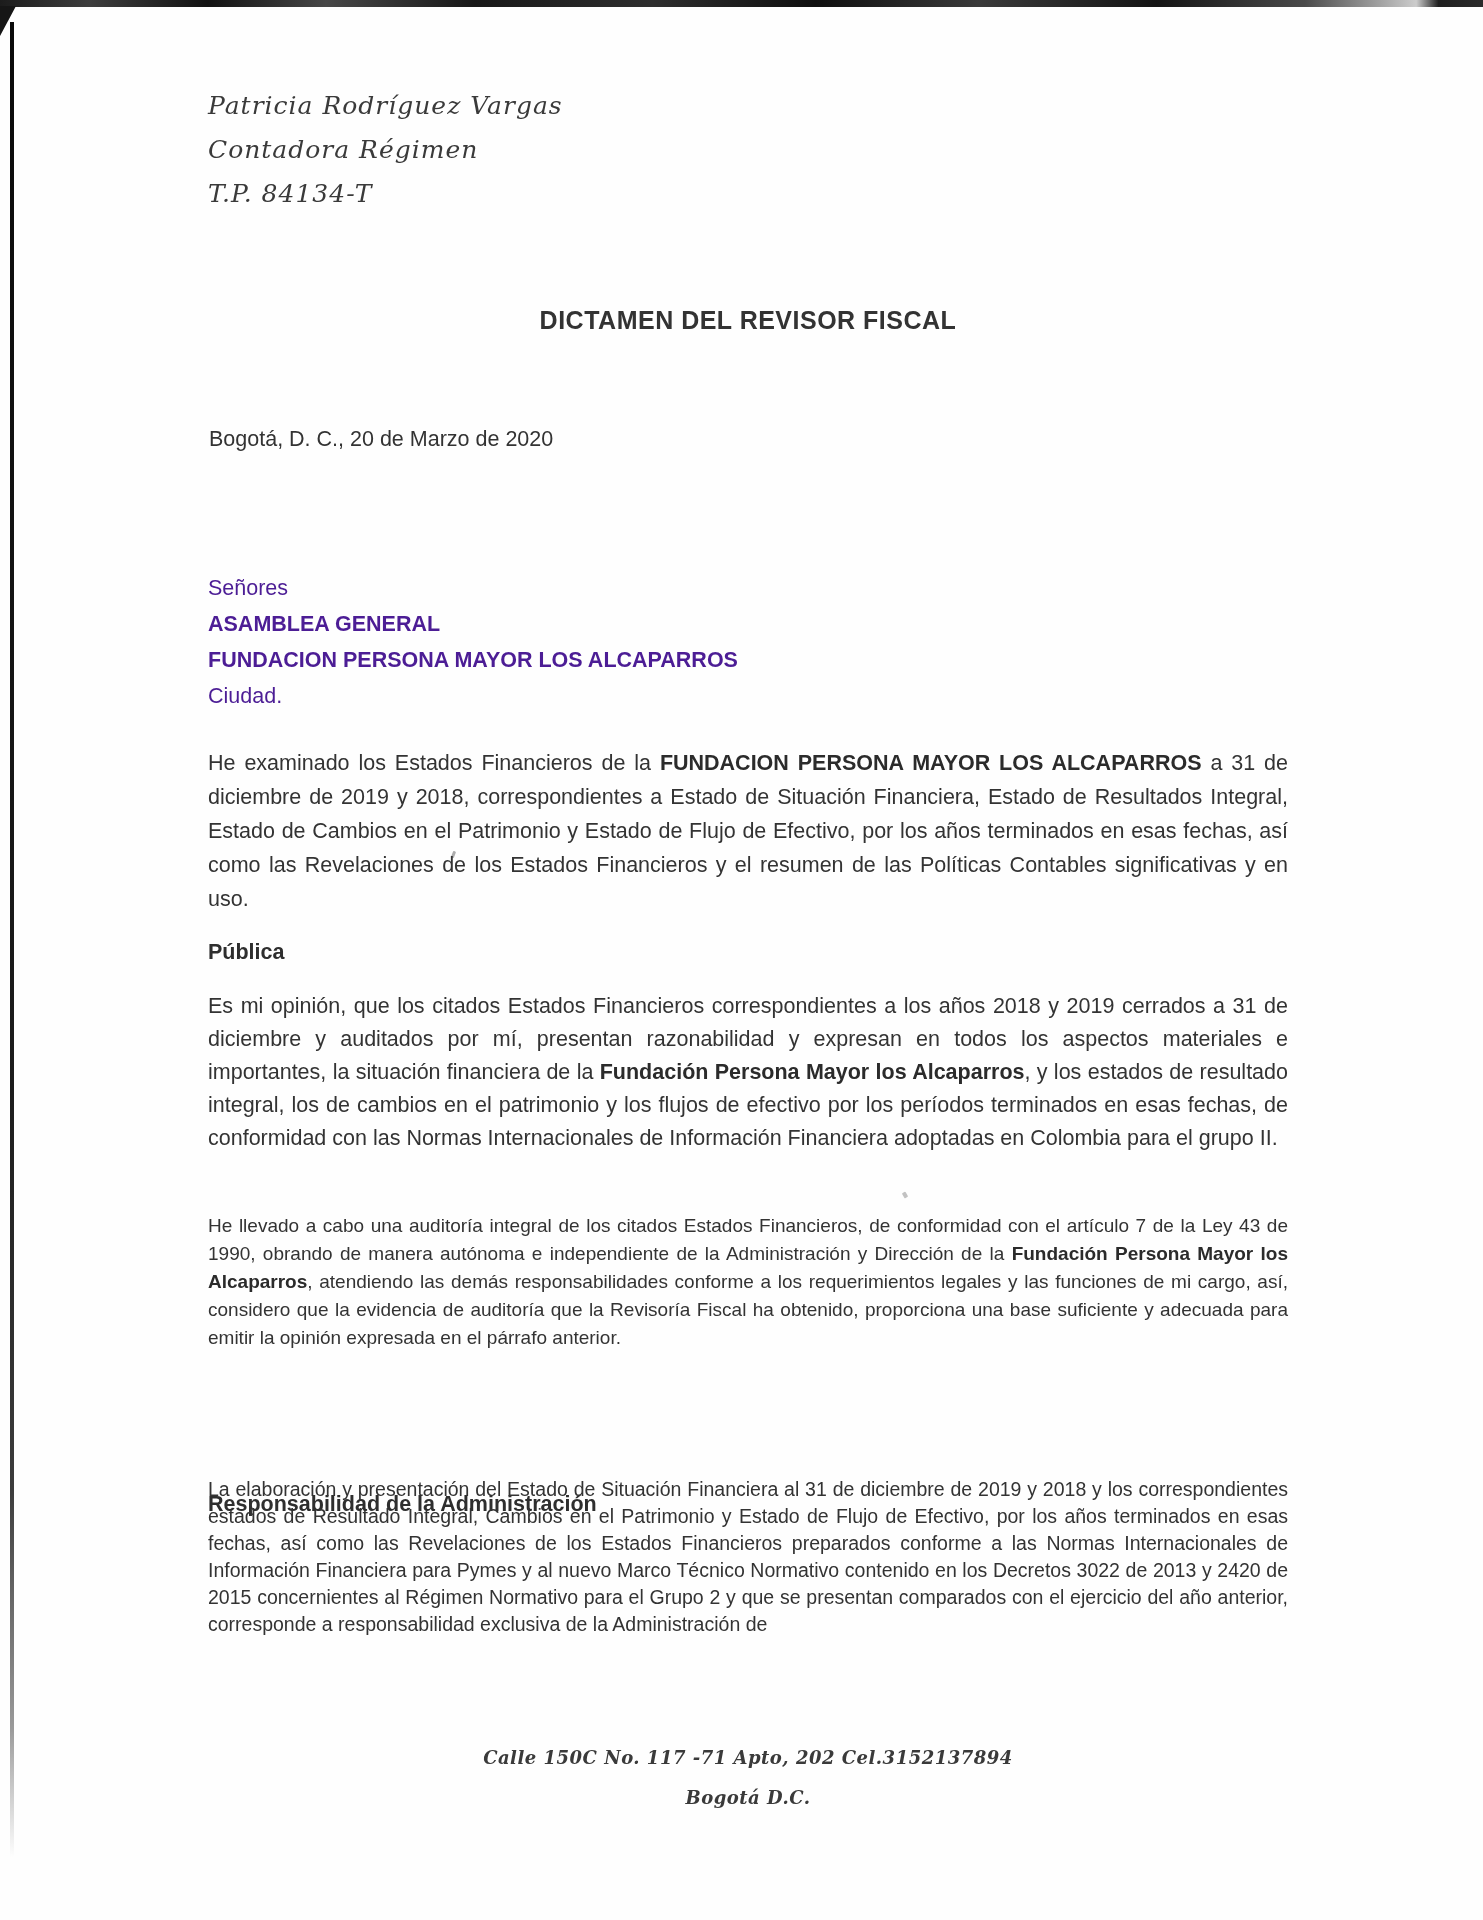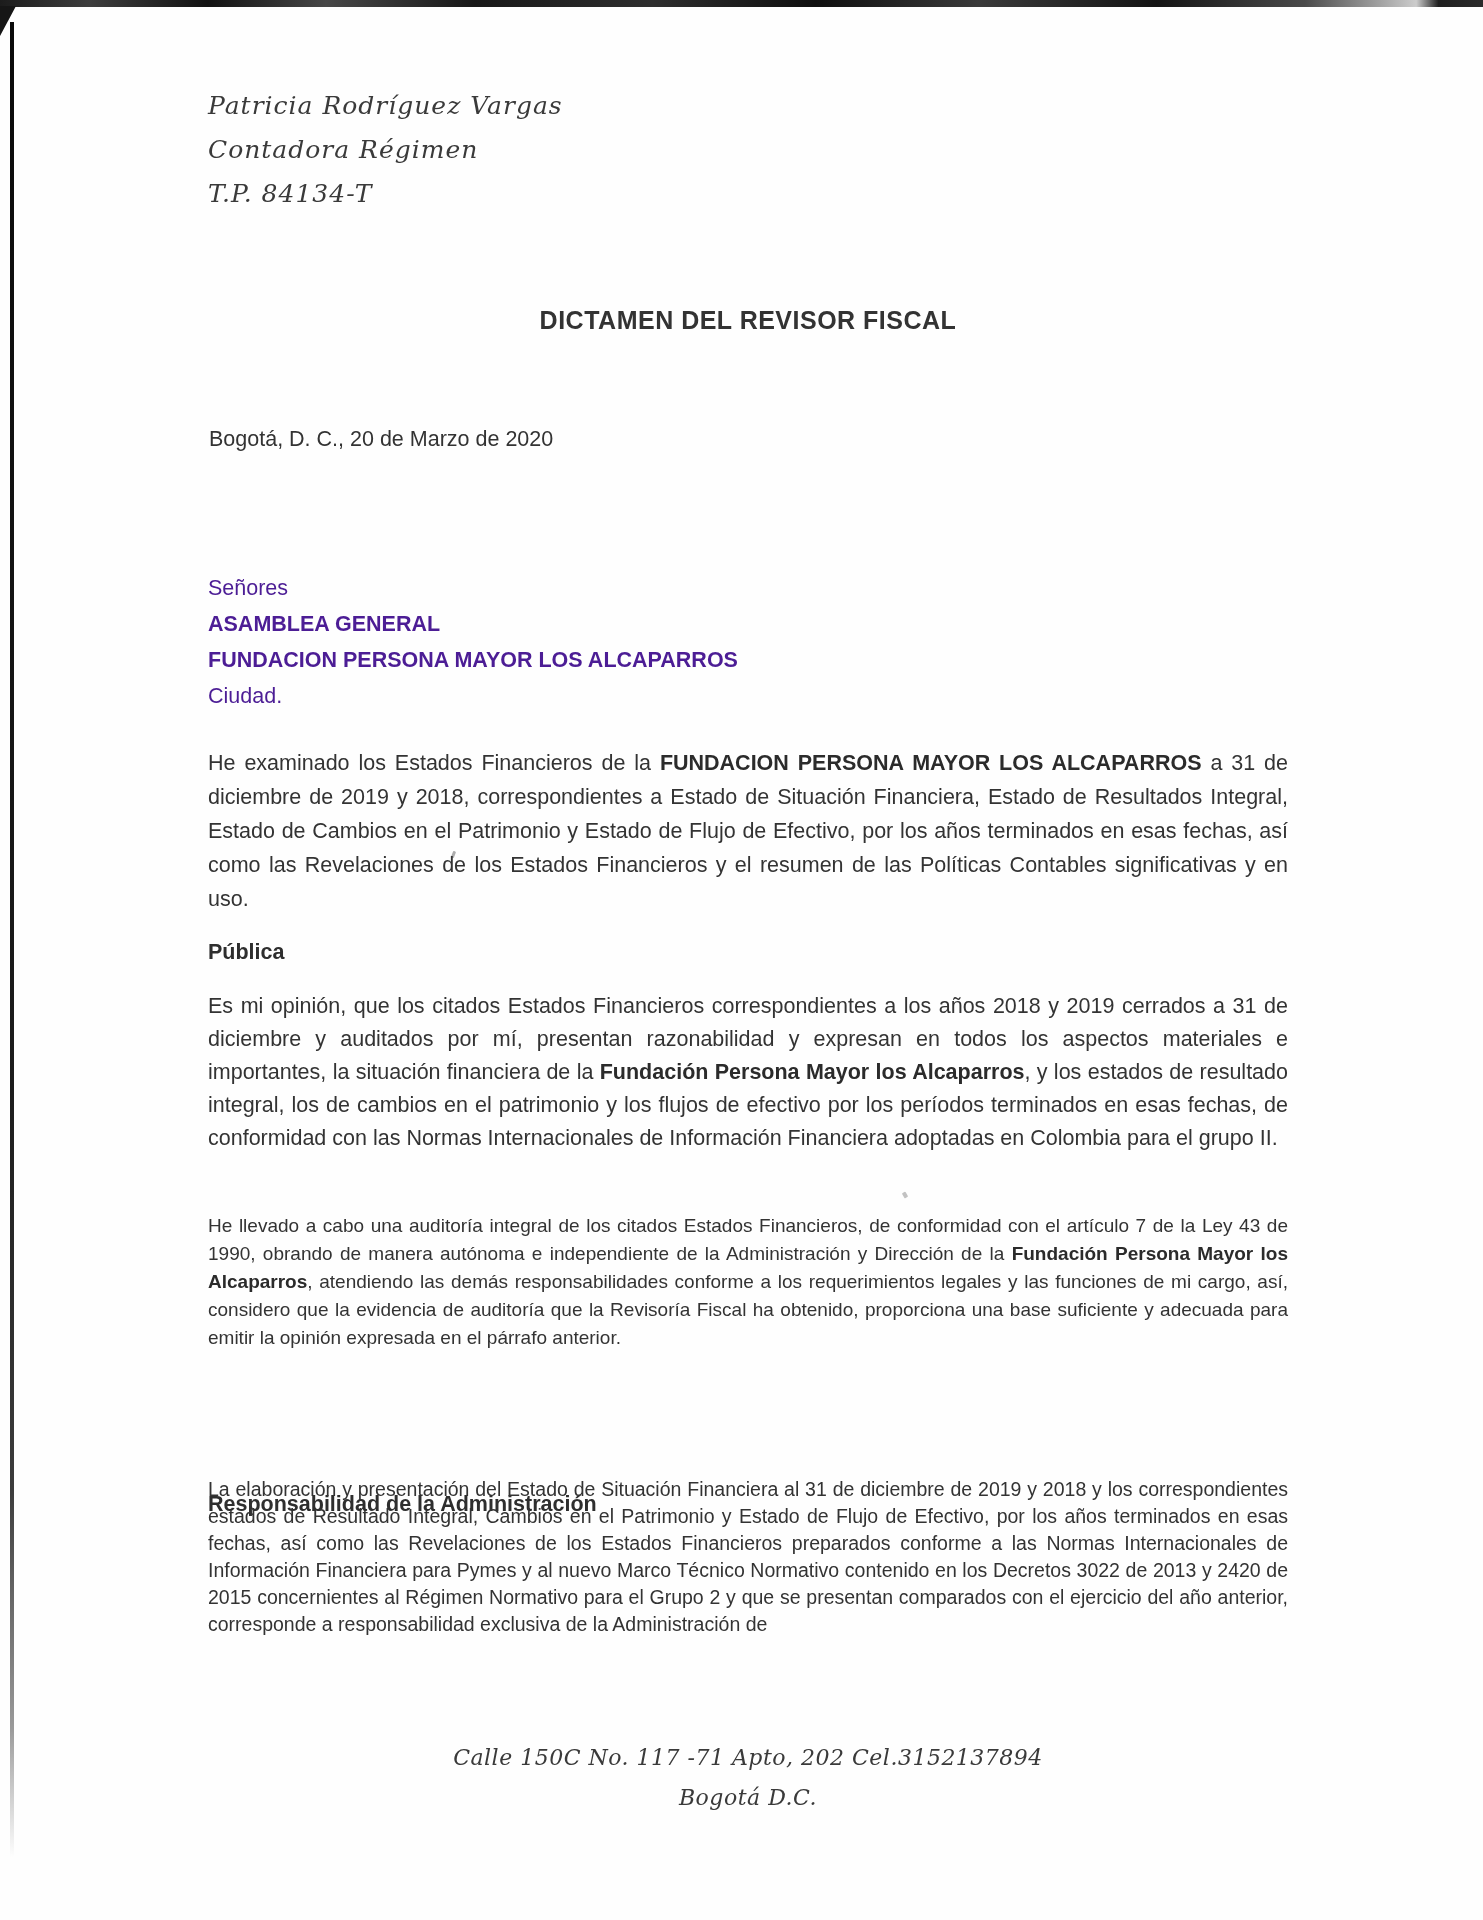--- a/index.html
+++ b/index.html
@@ -110,24 +110,25 @@
   .p-audit   { top: 1212px; font-size: 19px;   line-height: 28px; }
   .h-resp    { top: 1492px; }
   .p-resp    { top: 1476px; font-size: 19.5px; line-height: 27px; }
   .para strong, .para b { font-weight: bold; color: #2b2b2b; }
 
   .doc-footer {
     top: 1738px;
     text-align: center;
     font-family: "DejaVu Serif", serif;
     font-style: italic;
-    font-size: 22px;
+    font-size: 18px;
     line-height: 40px;
     color: #3a3a3a;
     letter-spacing: 0.5px;
+    font-weight: bold;
   }
 </style>
 </head>
 <body>
 
 <div class="page">
 
   <div class="scan-top"></div>
   <div class="scan-corner"></div>
   <div class="scan-left"></div>

